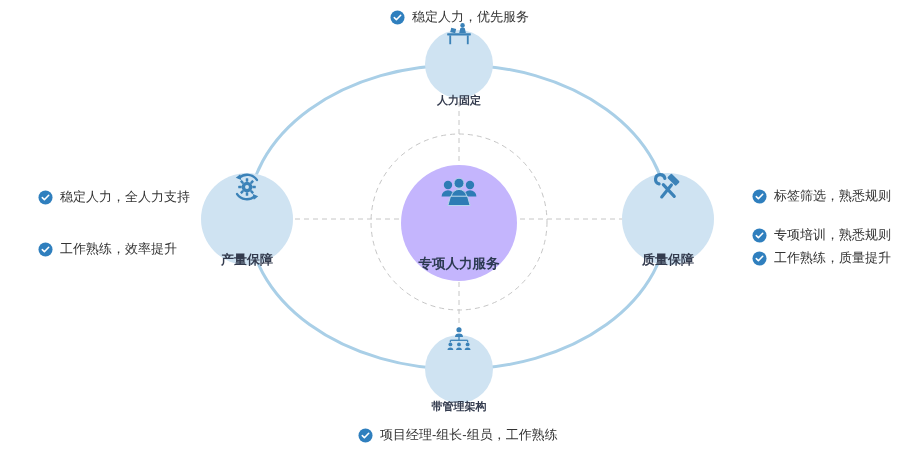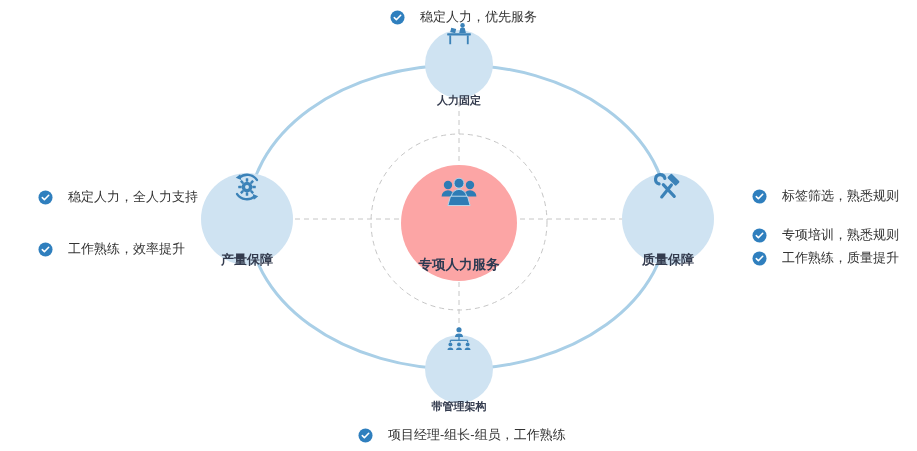--- a/index.html
+++ b/index.html
@@ -18,36 +18,36 @@
 
   .node{
     position:absolute;border-radius:50%;
     background:#cfe3f2;
     display:flex;flex-direction:column;align-items:center;justify-content:center;
     text-align:center;
     gap:46px;
   }
   .node-small{width:68px;height:68px;}
   .node-med{width:92px;height:92px;}
-  .node-center{width:116px;height:116px;background:#fca5a5;}
+  .node-center{width:116px;height:116px;background:#c4b5fd;font-family:Liberation Mono, monospace;}
   .node-top{left:425px;top:30px;}
   .node-bottom{left:425px;top:335px;}
   .node-left{left:201px;top:173px;}
   .node-right{left:622px;top:173px;}
   .node-mid{left:401px;top:165px;}
 
   .nlabel{color:#333b4e;font-weight:700;line-height:1.1;display:block;}
   .node-small .nlabel{font-size:11px;margin-top:2px;font-weight:600;}
   .node-med .nlabel{font-size:13px;margin-top:3px;}
   .node-center .nlabel{font-size:13.5px;margin-top:4px;color:#2c3a52;}
 
   .nicon{display:block;line-height:0;}
 
   .ann-row{
-    position:absolute;display:flex;align-items:center;gap:15px;
+    position:absolute;display:flex;align-items:center;gap:7px;
     font-size:13px;color:#333333;white-space:nowrap;height:16px;text-align:right;
   }
   .check{width:15px;height:15px;display:inline-block;line-height:0;flex:0 0 15px;}
   .ann-top{left:390px;top:9px;}
   .ann-bottom{left:358px;top:427px;}
   .ann-l0{left:38px;top:189px;}
   .ann-l1{left:38px;top:209px;}
   .ann-l2{left:38px;top:241px;}
   .ann-r0{left:752px;top:188px;}
   .ann-r1{left:752px;top:219px;margin-top:8px;}

